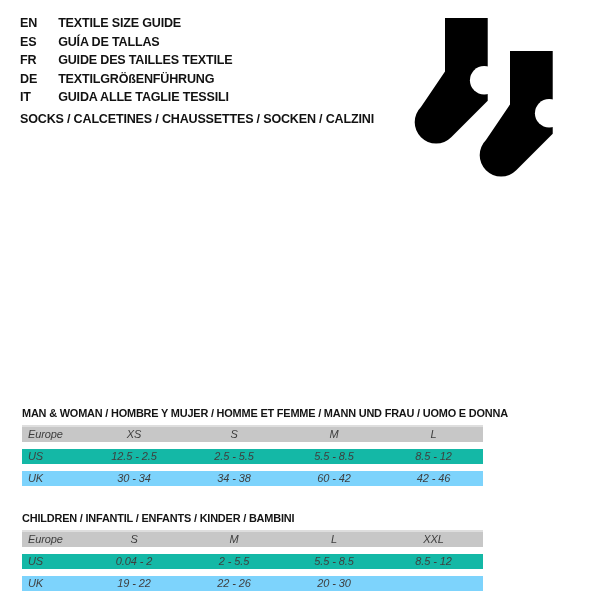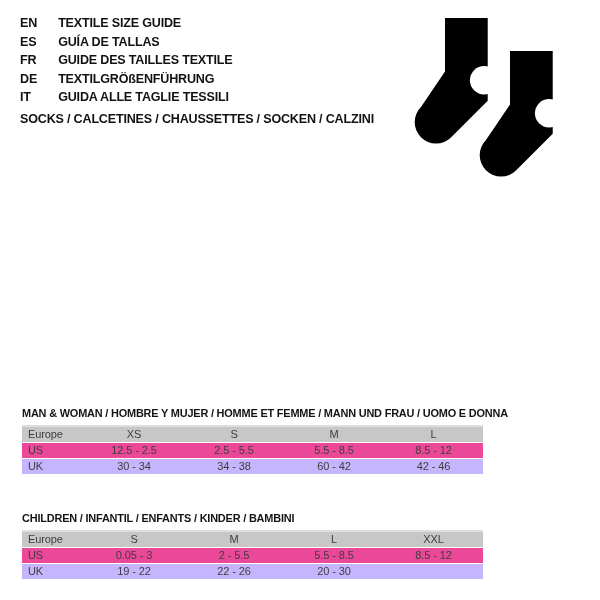--- a/index.html
+++ b/index.html
@@ -32,27 +32,27 @@
   .table-sec{position:absolute;left:22px;width:461px;color:#3e3e3e;}
   .sec1{top:407px;}
   .sec2{top:512px;}
   .table-title{
     color:#141414;font-weight:bold;font-size:11.5px;line-height:13px;
     margin-bottom:7px;white-space:nowrap;letter-spacing:-0.2px;
     transform:scaleX(0.95);transform-origin:0 50%;
   }
   .trow{
     display:grid;grid-template-columns:62px 100px 100px 100px 99px;
-    height:15px;line-height:15px;font-size:11px;margin-bottom:1px;
-    text-align:center;letter-spacing:-0.1px;
+    height:15px;line-height:15px;font-size:11px;margin-bottom:7px;
+    text-align:center;letter-spacing:-0.1px;font-style:italic;
   }
   .trow > div:first-child{text-align:left;padding-left:6px;}
   .thead{background:#c7c7c7;box-shadow:0 -2px 0 #dedede;}
-  .r-us{background:#ec4899;}
-  .r-uk{background:#c4b5fd;}
+  .r-us{background:#14b8a6;}
+  .r-uk{background:#7dd3fc;}
 </style>
 </head>
 <body>
 
 <div class="canvas">
 
   <div class="lang-block">
     <div class="lang-row">
       <span class="lang-code">EN</span>
       <span class="lang-label">TEXTILE SIZE GUIDE</span>
@@ -119,21 +119,21 @@
     <div class="table-title">CHILDREN / INFANTIL / ENFANTS / KINDER / BAMBINI</div>
     <div class="trow thead">
       <div>Europe</div>
       <div>S</div>
       <div>M</div>
       <div>L</div>
       <div>XXL</div>
     </div>
     <div class="trow r-us">
       <div>US</div>
-      <div>0.05 - 3</div>
+      <div>0.04 - 2</div>
       <div>2 - 5.5</div>
       <div>5.5 - 8.5</div>
       <div>8.5 - 12</div>
     </div>
     <div class="trow r-uk">
       <div>UK</div>
       <div>19 - 22</div>
       <div>22 - 26</div>
       <div>20 - 30</div>
     </div>

